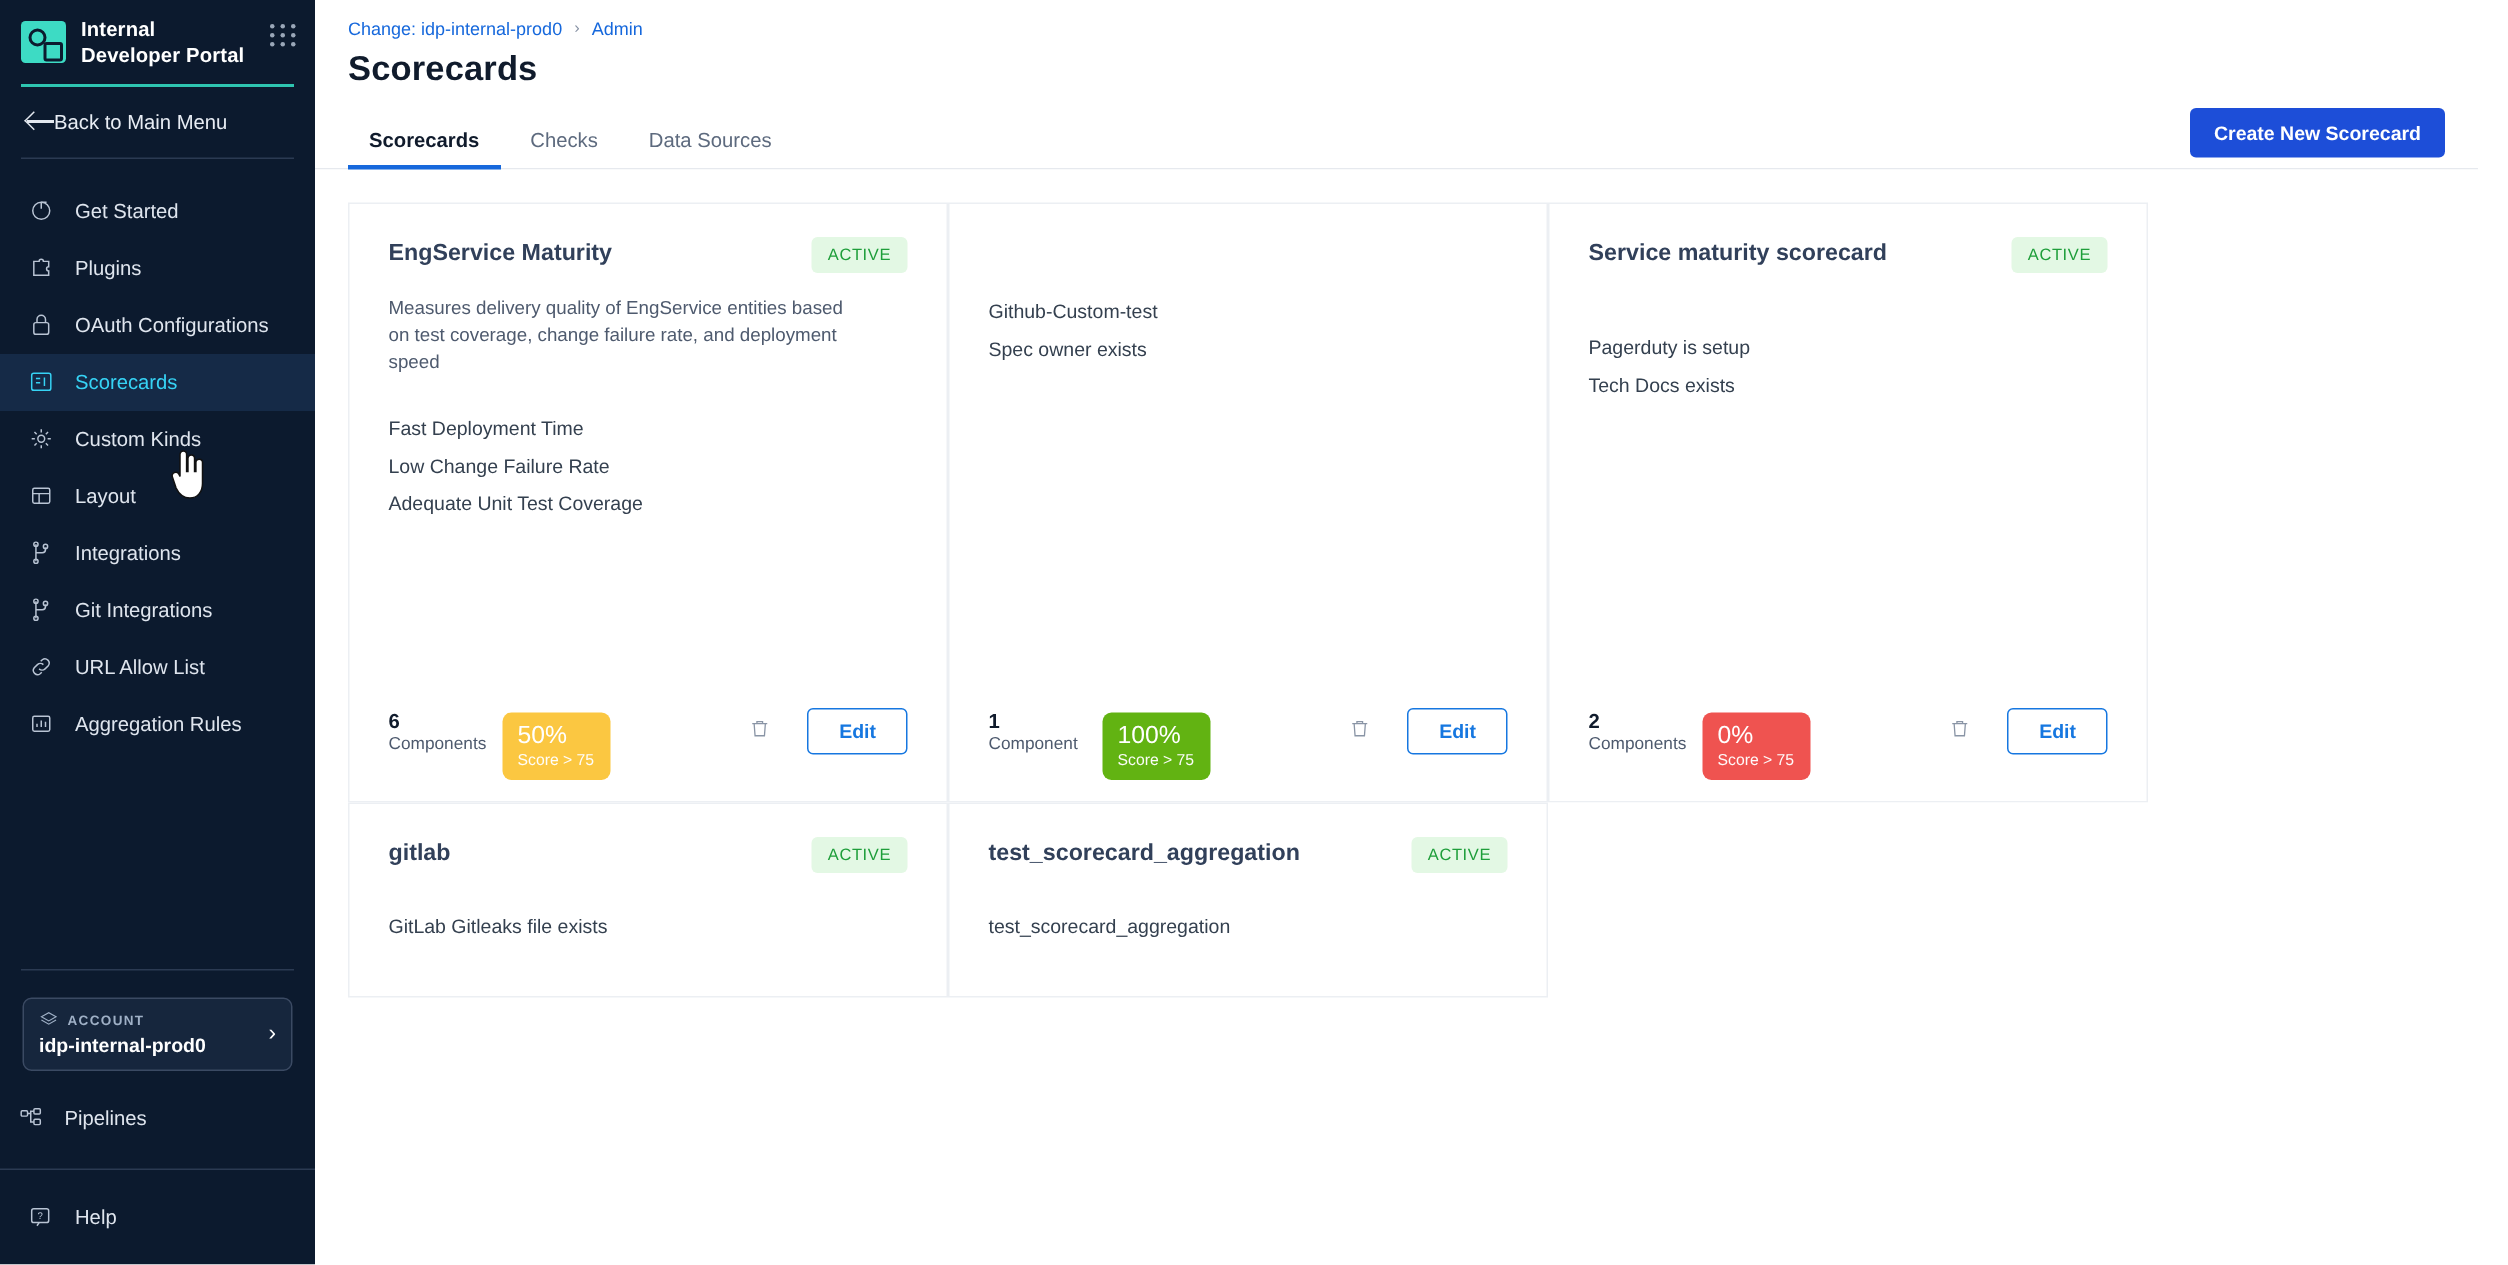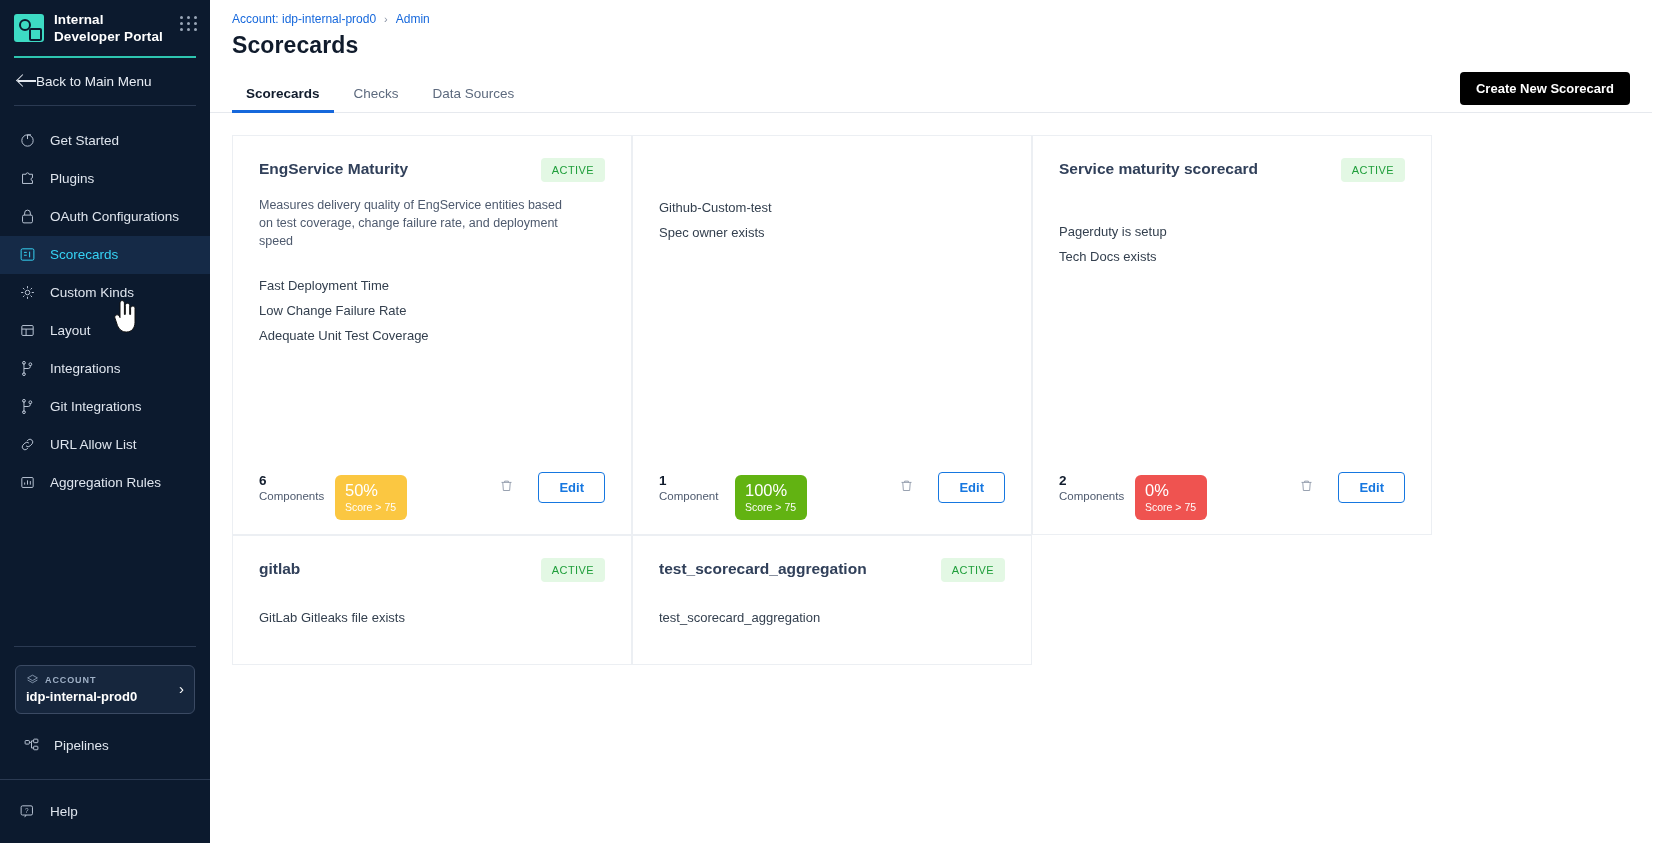--- a/index.html
+++ b/index.html
@@ -92,21 +92,21 @@
     display: flex; align-items: center; justify-content: space-between;
     cursor: pointer;
   }
   .acct-left { display:flex; flex-direction: column; gap: 3px; }
   .acct-top { display:flex; align-items:center; gap: 6px; }
   .acct-label { font-size: 9px; letter-spacing: .9px; color: #9fb0c6; font-weight:bold; }
   .acct-value { font-size: 13px; font-weight: bold; color: #ffffff; }
   .acct-chev { color:#ffffff; font-size: 15px; line-height:1; }
   .pipelines-row {
     display:flex; align-items:center; gap: 13px;
-    padding: 22px 14px 24px 22px; font-size: 13.5px; color:#dfe5ee; cursor:pointer;
+    padding: 22px 14px 24px 11px; font-size: 13.5px; color:#dfe5ee; cursor:pointer;
   }
   .help-sep { height:1px; background:#2b3a52; }
   .help-row {
     display:flex; align-items:center; gap: 13px;
     padding: 22px 14px 22px 18px; font-size: 13.5px; color:#dfe5ee; cursor:pointer;
   }
 
   
   .main { flex: 1 1 auto; height: 843px; background:#ffffff; display:flex; flex-direction:column; overflow:hidden; }
   .topbar { padding: 8px 22px 0 22px; background:#fff; }
@@ -124,21 +124,21 @@
   .tabs { display:flex; align-items:flex-end; gap: 6px; height: 44px; }
   .tab {
     font-size: 13.5px; color:#5d6a7e; padding: 0 14px 12px 14px; cursor:pointer;
     position: relative; line-height: 1;
   }
   .tab.active { color:#101b2c; font-weight: bold; }
   .tab.active::after {
     content:""; position:absolute; left:0; right:0; bottom:-1px; height: 3px; background:#1668dc;
   }
   .create-btn {
-    background:#000000; color:#fff; font-size:13px; font-weight:bold;
+    background:#1d4ed8; color:#fff; font-size:13px; font-weight:bold;
     border:none; border-radius:4px; padding: 9px 16px; cursor:pointer;
     margin-bottom: 7px;
   }
 
   .content {
     flex: 1 1 auto; overflow: hidden; padding: 22px 22px 0 22px;
     background:#fff;
   }
   .card-grid {
     display: grid; grid-template-columns: repeat(3, 400px);
@@ -377,21 +377,21 @@
           </span>
         <span>Help</span>
       </div>
     </div>
   </aside>
 
   <section class="main">
 
     <div class="topbar">
       <div class="crumbs">
-        <span class="crumb-link">Account: idp-internal-prod0</span>
+        <span class="crumb-link">Change: idp-internal-prod0</span>
         <span class="crumb-sep">›</span>
         <span class="crumb-cur">Admin</span>
       </div>
       <h1 class="page-title">Scorecards</h1>
     </div>
 
     <div class="tabsbar">
       <div class="tabs">
         <div class="tab active">Scorecards</div>
         <div class="tab">Checks</div>

